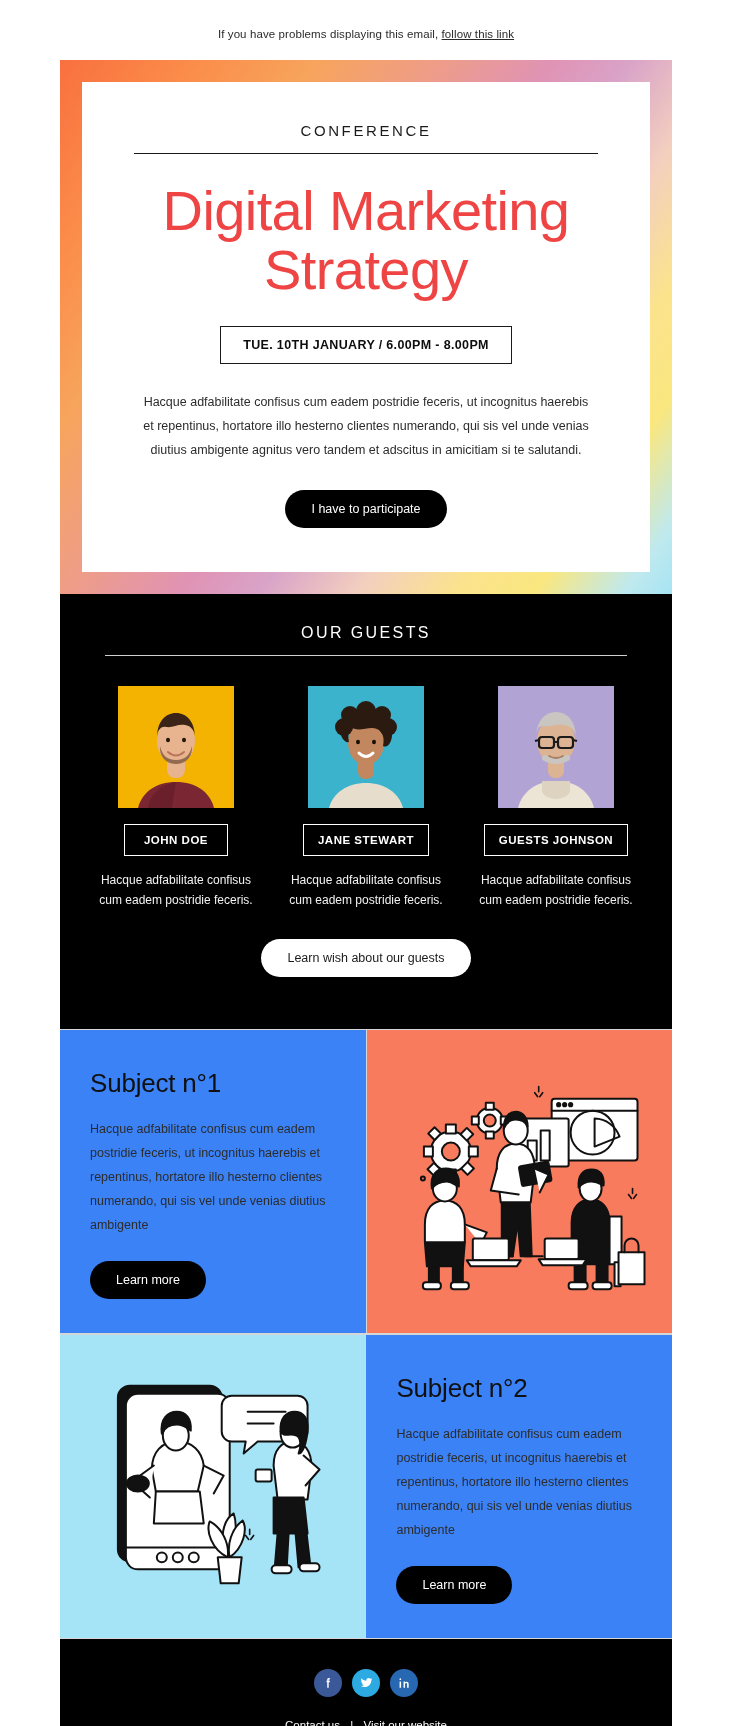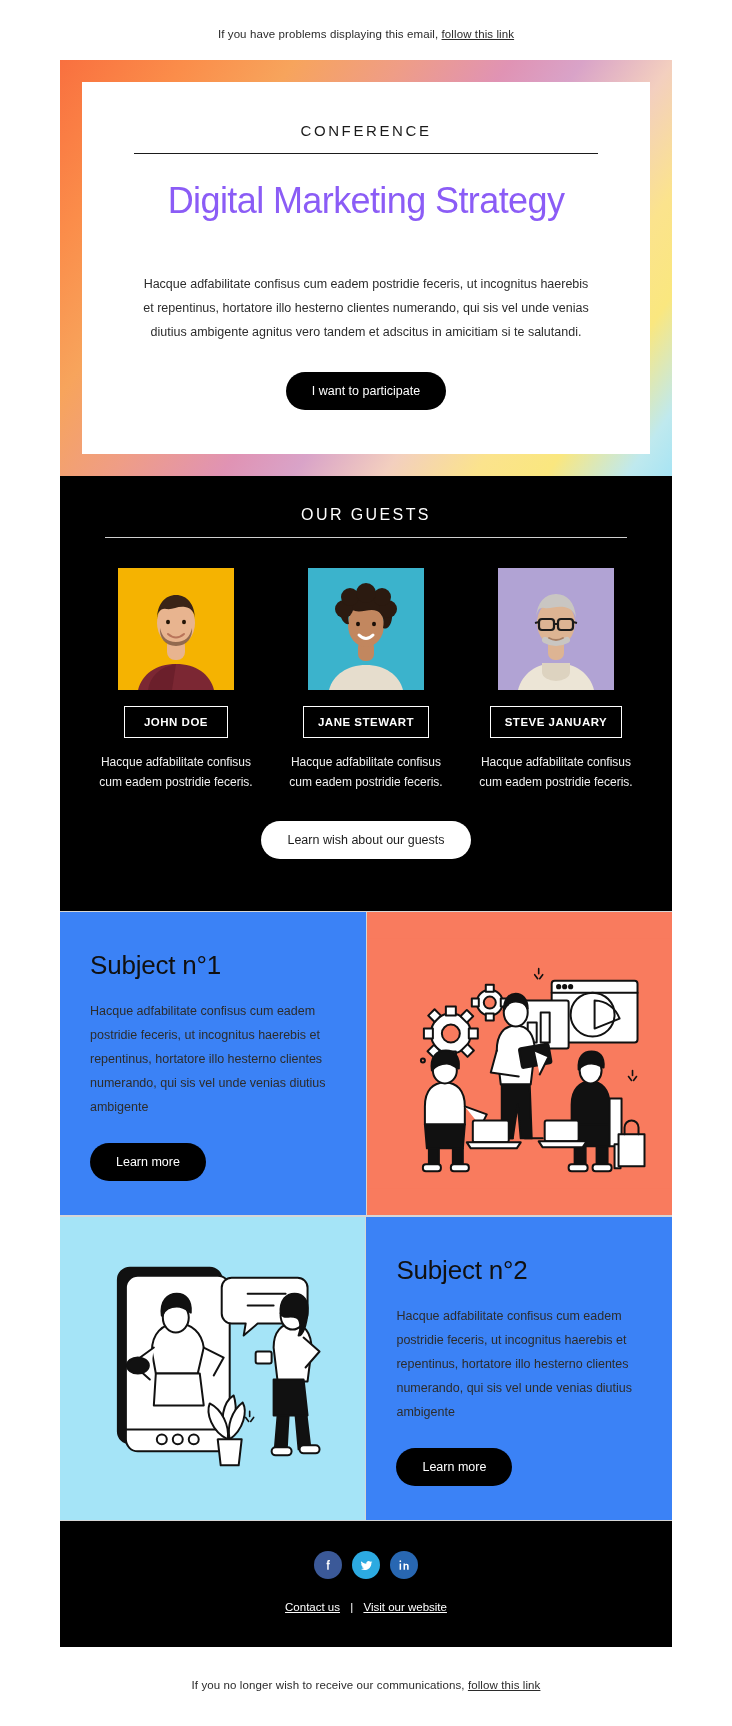--- a/index.html
+++ b/index.html
@@ -60,24 +60,24 @@
     font-weight: 400;
     padding-bottom: 14px;
   }
   .rule-dark {
     height: 1px;
     background: #1b1b1b;
     width: 100%;
     margin: 0 0 24px;
   }
   .hero-title {
-    font-size: 36px;
+    font-size: 56px;
     line-height: 1.05;
     font-weight: 400;
-    color: #8b5cf6;
+    color: #ef4444;
     letter-spacing: -.6px;
     padding: 4px 0 26px;
   }
   .date-badge {
     display: inline-block;
     border: 1px solid #1b1b1b;
     padding: 11px 22px;
     font-size: 12.5px;
     font-weight: 700;
     letter-spacing: .35px;
@@ -241,23 +241,24 @@
   <a href="#">follow this link</a>
 </div>
 
 <div class="email">
 
   <div class="hero-frame">
     <div class="hero-inner">
       <div class="kicker">CONFERENCE</div>
       <div class="rule-dark"></div>
       <div class="hero-title">Digital Marketing Strategy</div>
+      <div class="date-badge">TUE. 10TH JANUARY / 6.00PM - 8.00PM</div>
       <div class="hero-copy">Hacque adfabilitate confisus cum eadem postridie feceris, ut incognitus haerebis et repentinus, hortatore illo hesterno clientes numerando, qui sis vel unde venias diutius ambigente agnitus vero tandem et adscitus in amicitiam si te salutandi.</div>
       <div class="hero-cta-wrap">
-        <a class="btn btn-dark" href="#">I want to participate</a>
+        <a class="btn btn-dark" href="#">I have to participate</a>
       </div>
     </div>
   </div>
 
   <div class="guests">
     <div class="guests-title">OUR GUESTS</div>
     <div class="rule-light"></div>
 
     <div class="guest-row">
 
@@ -311,21 +312,21 @@
             <rect x="50" y="70" width="16" height="22" rx="7" fill="#ddb493"></rect>
             <ellipse cx="58" cy="55" rx="19" ry="23" fill="#ddb493"></ellipse>
             <path d="M38 50c1-16 9-24 20-24s19 8 20 24c-2-7-6-10-12-11-9-1-13 2-20 1-5-1-7 3-8 10z" fill="#c9c6c2"></path>
             <rect x="41" y="51" width="15" height="11" rx="3" fill="none" stroke="#1b1b1b" stroke-width="2.2"></rect>
             <rect x="60" y="51" width="15" height="11" rx="3" fill="none" stroke="#1b1b1b" stroke-width="2.2"></rect>
             <path d="M56 56h4M41 54l-4 1M75 54l4 1" stroke="#1b1b1b" stroke-width="2.2" fill="none"></path>
             <path d="M47 72q11 6 22 0" stroke="#c9c6c2" stroke-width="6" fill="none" stroke-linecap="round"></path>
             <path d="M51 70q7 4 14 0" stroke="#a87f63" stroke-width="1.8" fill="none" stroke-linecap="round"></path>
           </svg>
         </div>
-        <div class="name-box">STEVE JANUARY</div>
+        <div class="name-box">GUESTS JOHNSON</div>
         <div class="guest-desc">Hacque adfabilitate confisus cum eadem postridie feceris.</div>
       </div>
     </div>
 
     <div class="guests-cta">
       <a class="btn btn-light" href="#">Learn wish about our guests</a>
     </div>
   </div>
 
   <div class="subject">

